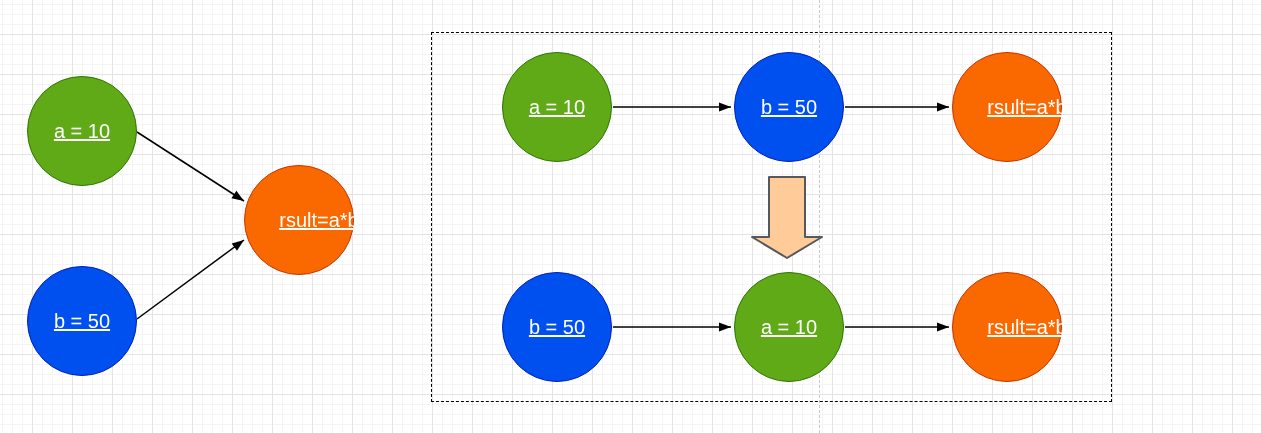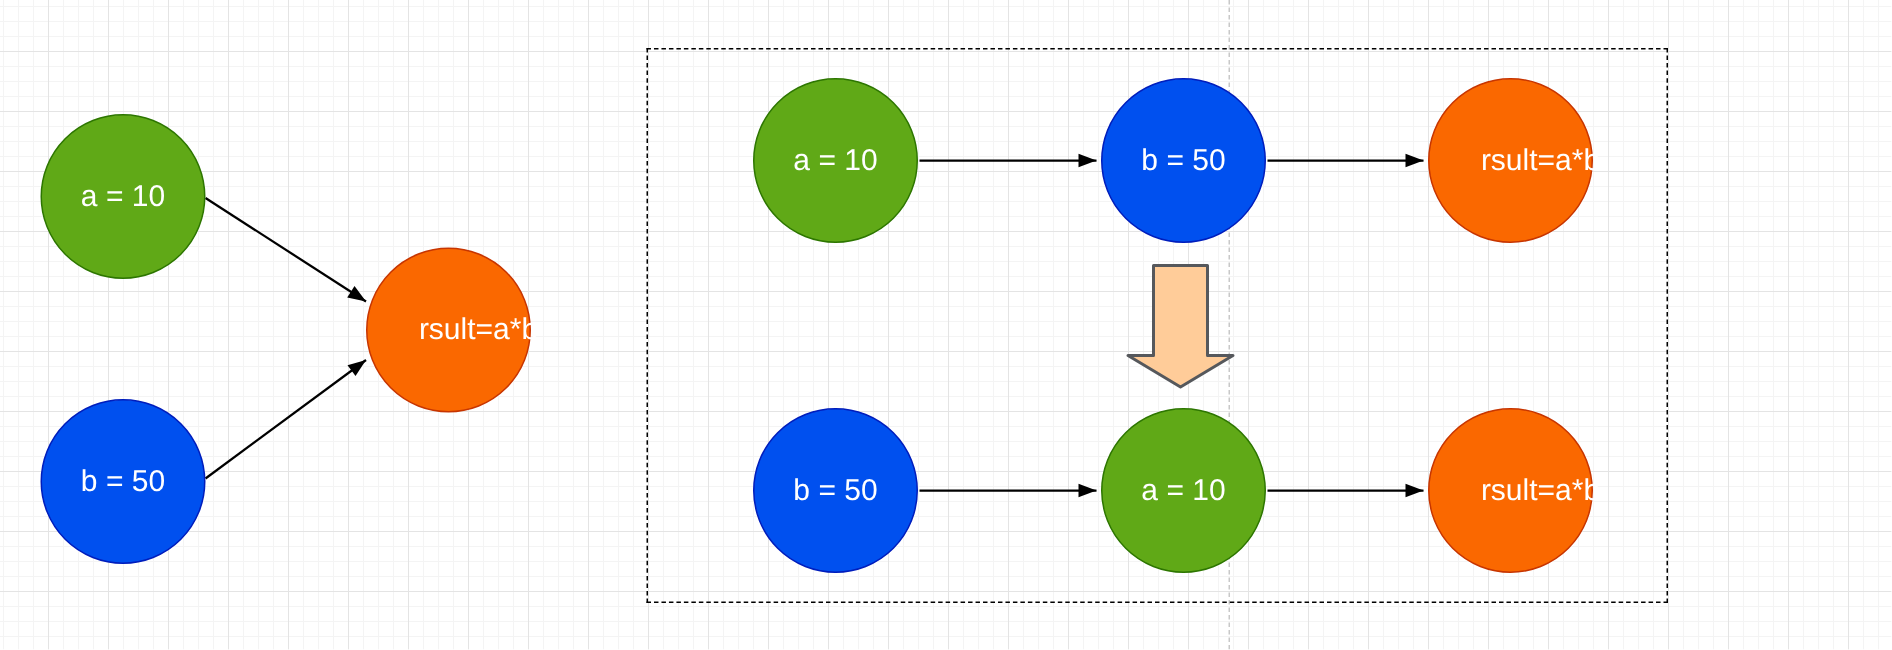--- a/index.html
+++ b/index.html
@@ -54,20 +54,21 @@
     border-radius: 50%;
     box-sizing: border-box;
     display: flex;
     align-items: center;
     justify-content: center;
     color: #ffffff;
     font-size: 20px;
     text-align: center;
     line-height: 1.1;
     cursor: default;
+    text-decoration: underline;
   }
   .node-green  { background: #60A917; border: 1px solid #2D7600; }
   .node-blue   { background: #0050EF; border: 1px solid #001DBC; align-items: center; }
   .node-orange { background: #FA6800; border: 1px solid #C73500; padding-left: 40px; }
 
   
   .pos-left-a      { left: 27px;  top: 76px;  }
   .pos-left-b      { left: 27px;  top: 266px; }
   .pos-left-result { left: 244px; top: 165px; }
 

